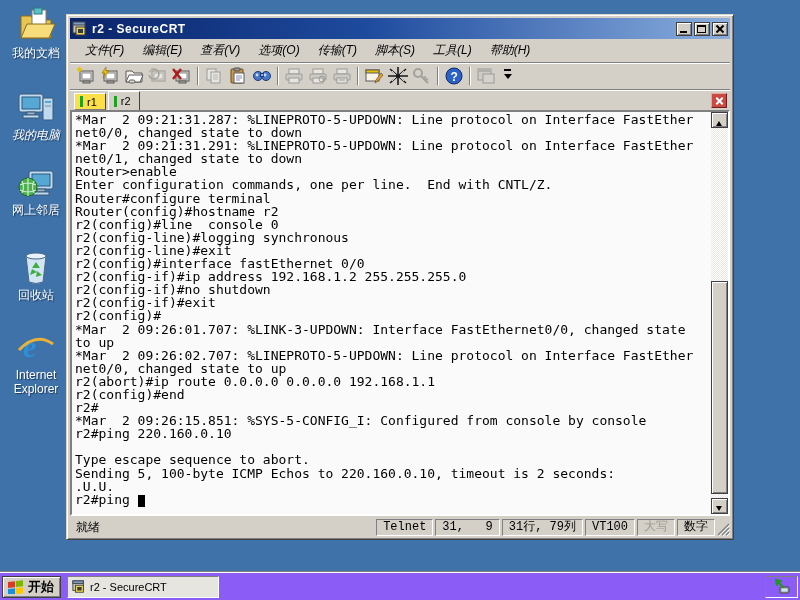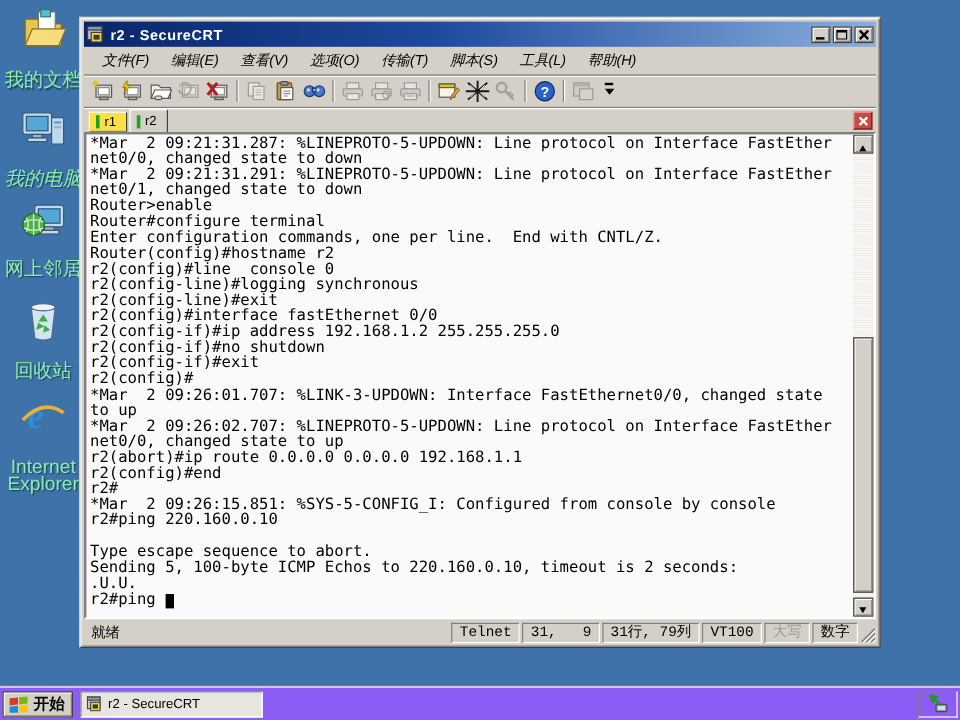--- a/index.html
+++ b/index.html
@@ -2,21 +2,21 @@
 <html><head>
 <meta charset="utf-8">
 <style>
   * { margin:0; padding:0; box-sizing:border-box; }
   html,body { width:800px; height:600px; overflow:hidden; }
   body { background:#3F72A8; font-family:"Liberation Sans", sans-serif; position:relative; }
 
   
   .desk-icon { position:absolute; width:64px; text-align:center; cursor:pointer; }
   .desk-icon .ico { width:38px; height:38px; margin:0 auto; display:block; }
-  .desk-icon .lbl { color:#86efac; font-size:16px; line-height:14px; text-shadow:1px 1px 1px #1c3a5e; margin-top:17px; white-space:pre-line; }
+  .desk-icon .lbl { color:#ffffff; font-size:12px; line-height:14px; text-shadow:1px 1px 1px #1c3a5e; margin-top:2px; white-space:pre-line; }
 
   
   .win { position:absolute; left:66px; top:14px; width:668px; height:526px;
          background:#D4D0C8; border:1px solid #404040; border-top-color:#D9D6CE; border-left-color:#D9D6CE;
          box-shadow:inset 1px 1px 0 #fff, inset -1px -1px 0 #808080;
          padding:3px; display:flex; flex-direction:column; }
   .titlebar { height:21px; background:linear-gradient(90deg,#0A246A 0%,#1E4B9E 45%,#8AAEDE 100%);
               display:flex; align-items:center; padding:0 2px; flex:0 0 auto; }
   .titlebar .t-ico { width:16px; height:16px; margin-right:4px; flex:0 0 auto; }
   .titlebar .t-txt { color:#fff; font-weight:bold; font-size:12px; flex:1;
@@ -324,22 +324,22 @@
       </div>
   </div>
 
   <div class="term-wrap">
     <div class="term">
       <div class="tline">*Mar  2 09:21:31.287: %LINEPROTO-5-UPDOWN: Line protocol on Interface FastEther</div>
       <div class="tline">net0/0, changed state to down</div>
       <div class="tline">*Mar  2 09:21:31.291: %LINEPROTO-5-UPDOWN: Line protocol on Interface FastEther</div>
       <div class="tline">net0/1, changed state to down</div>
       <div class="tline">Router&gt;enable</div>
+      <div class="tline">Enter configuration commands, one per line.  End with CNTL/Z.</div>
       <div class="tline">Router#configure terminal</div>
-      <div class="tline">Enter configuration commands, one per line.  End with CNTL/Z.</div>
       <div class="tline">Router(config)#hostname r2</div>
       <div class="tline">r2(config)#line  console 0</div>
       <div class="tline">r2(config-line)#logging synchronous</div>
       <div class="tline">r2(config-line)#exit</div>
       <div class="tline">r2(config)#interface fastEthernet 0/0</div>
       <div class="tline">r2(config-if)#ip address 192.168.1.2 255.255.255.0</div>
       <div class="tline">r2(config-if)#no shutdown</div>
       <div class="tline">r2(config-if)#exit</div>
       <div class="tline">r2(config)#</div>
       <div class="tline">*Mar  2 09:26:01.707: %LINK-3-UPDOWN: Interface FastEthernet0/0, changed state</div>

